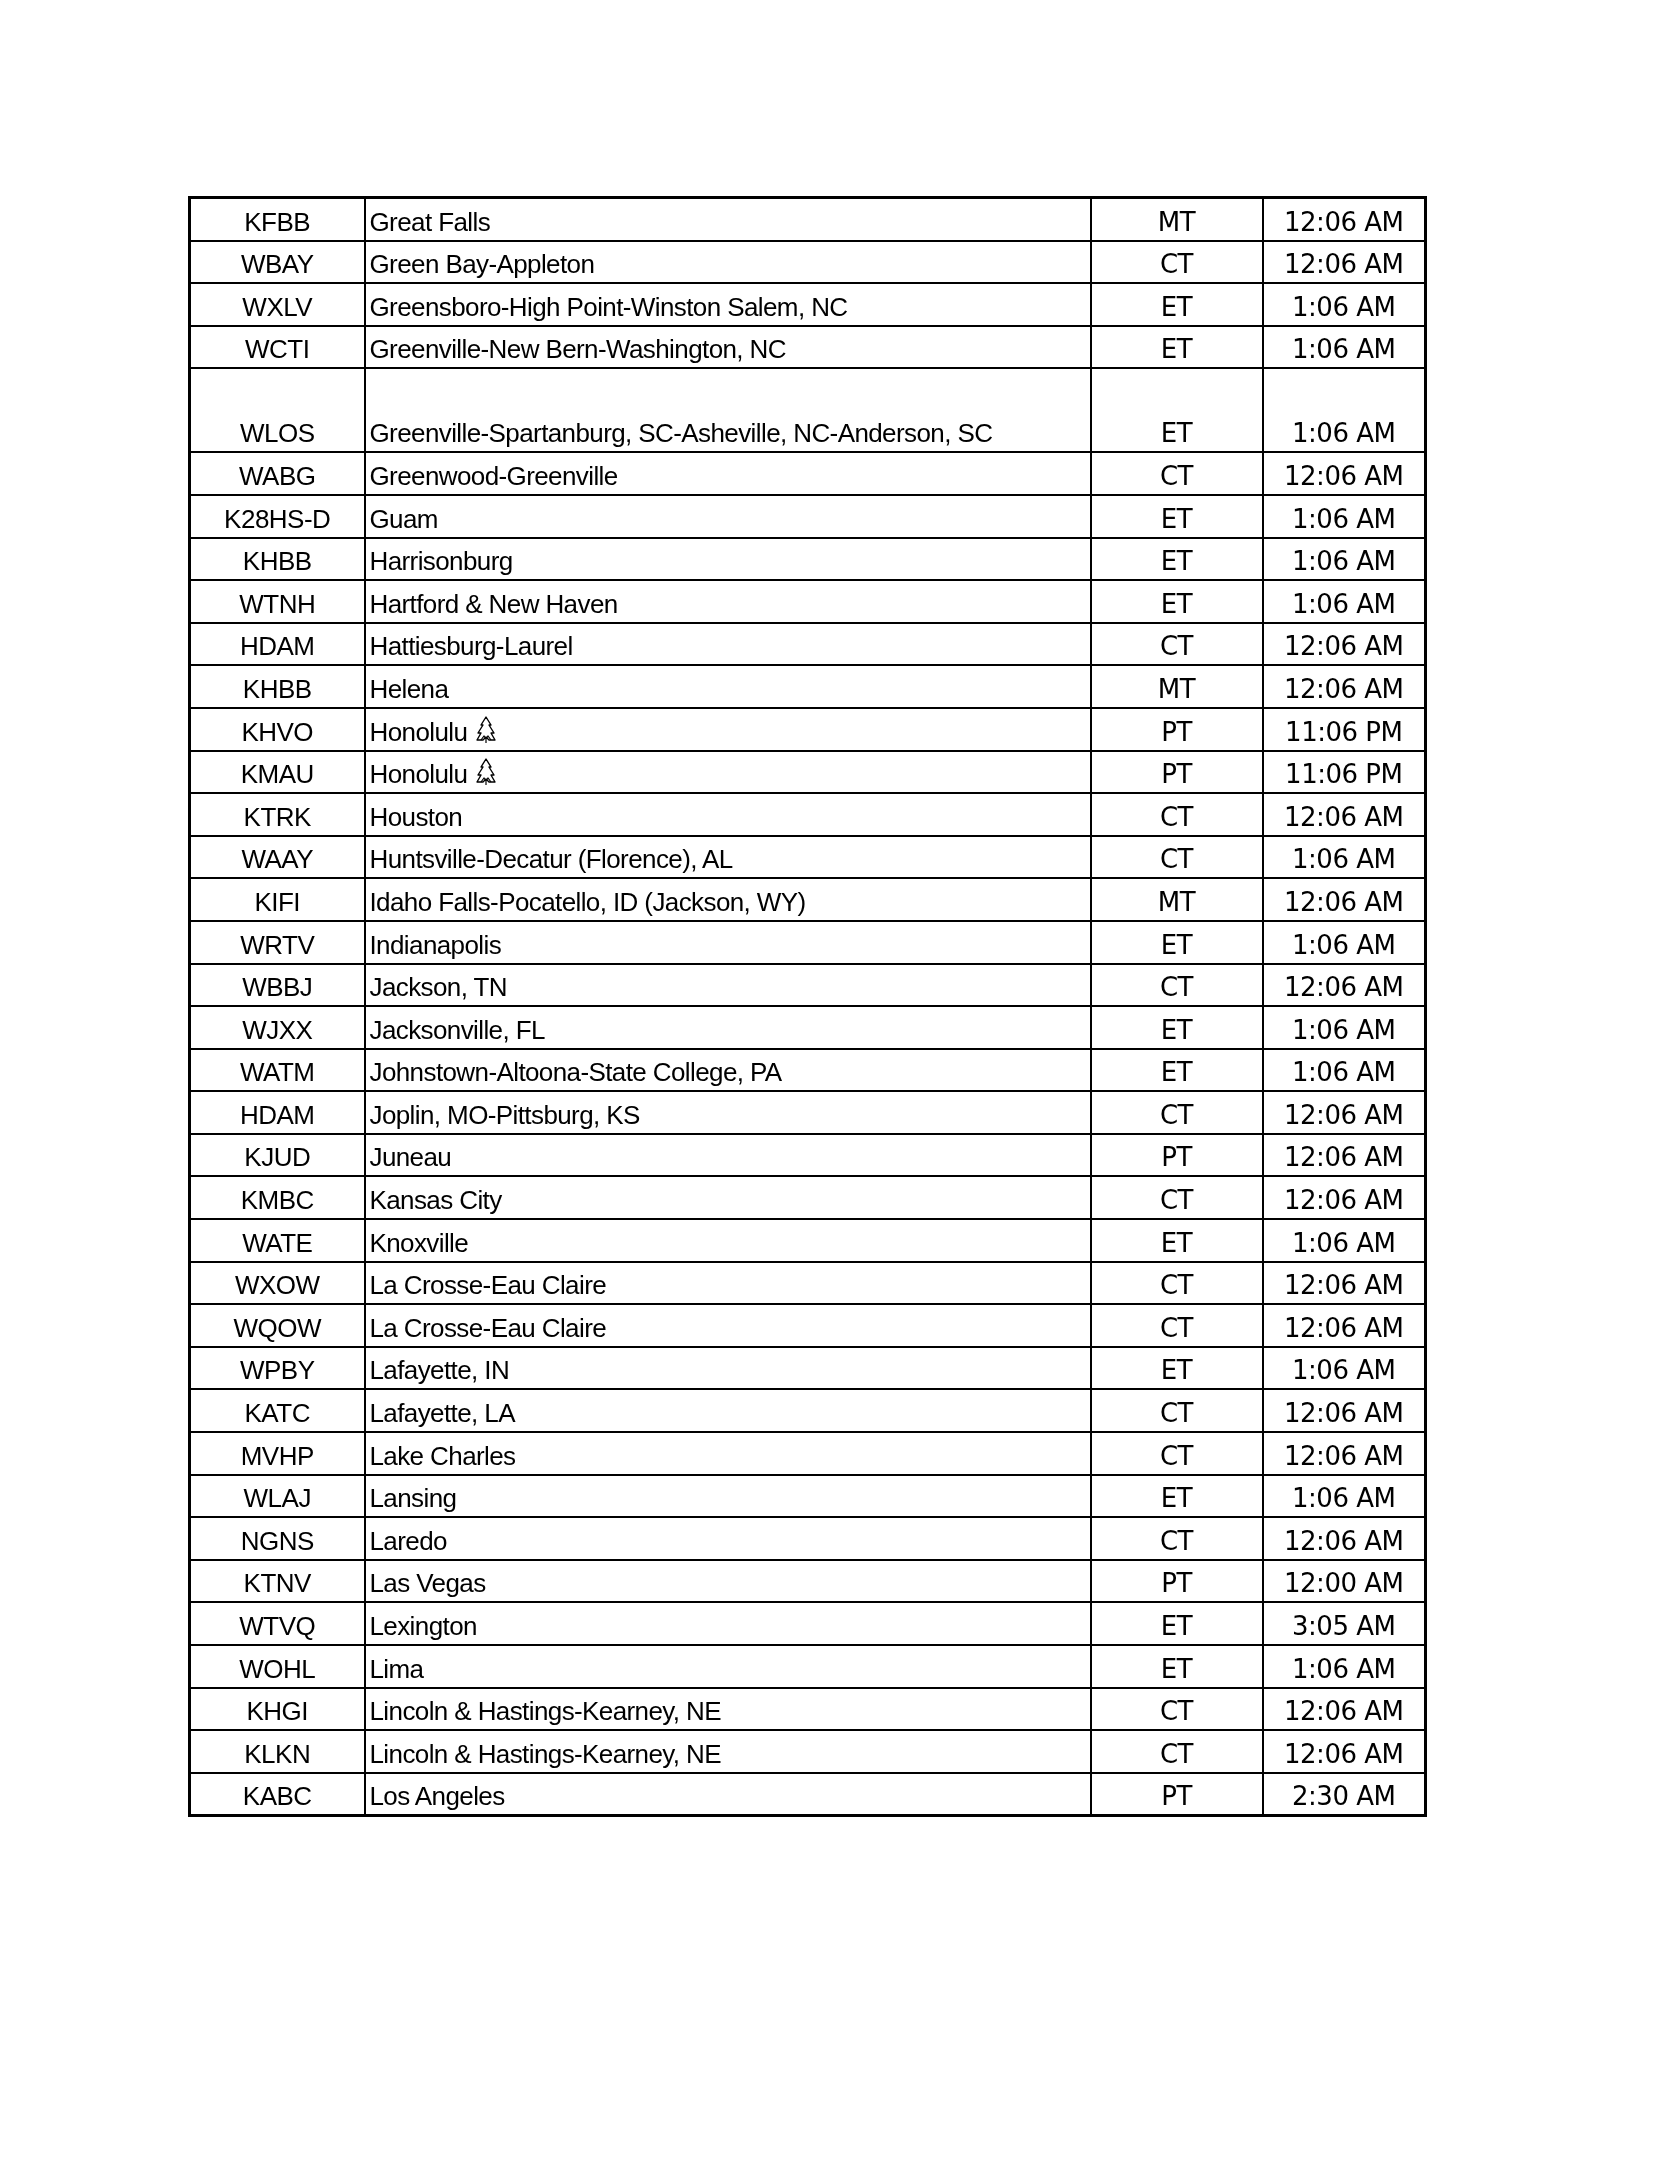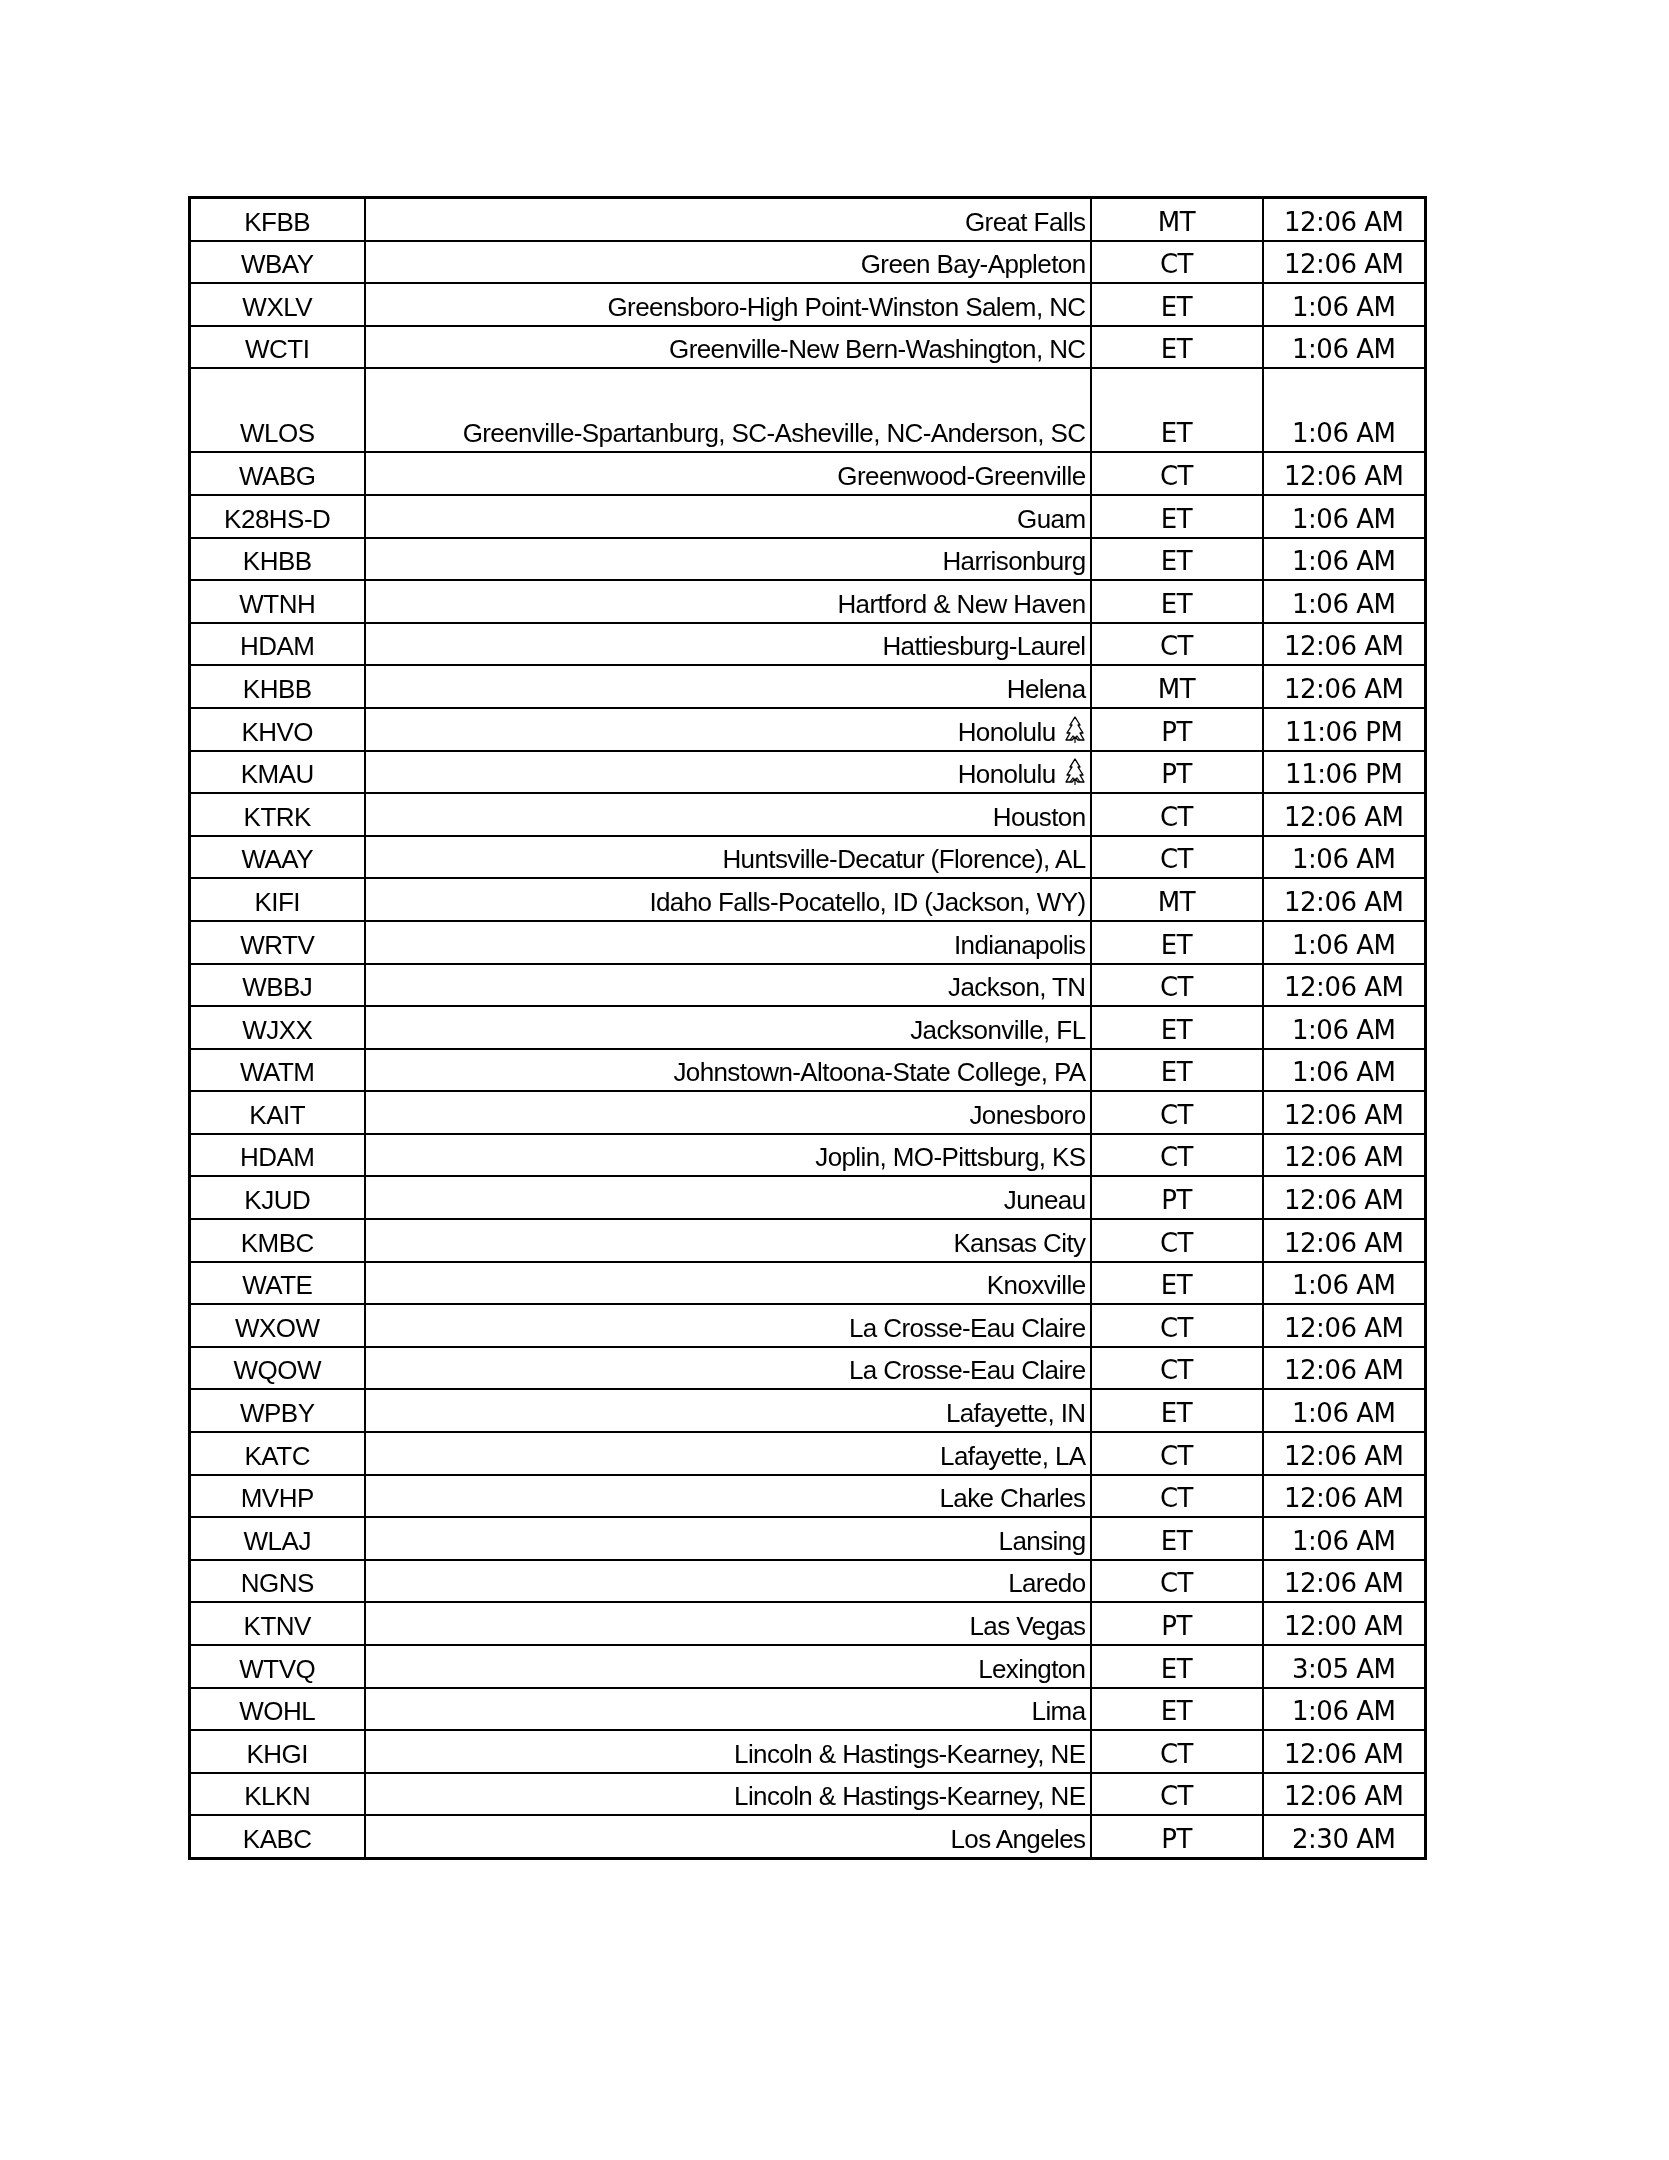--- a/index.html
+++ b/index.html
@@ -21,21 +21,21 @@
     padding: 0 4px;
     font-size: 26px;
     line-height: 30px;
     vertical-align: bottom;
     padding-bottom: 3px;
     white-space: nowrap;
     overflow: hidden;
   }
   table.sched tr.tall td { height: 79px; }
   td.call, td.tz, td.time { text-align: center; }
-  td.market { text-align: right; padding-left: 4px; }
+  td.market { text-align: left; padding-left: 4px; }
   td.call { font-stretch: condensed; letter-spacing: -0.5px; text-align: center; }
   td.market { letter-spacing: -0.6px; }
   td.tz, td.time { font-family: "DejaVu Sans", sans-serif; font-size: 24px; letter-spacing: -0.5px; }
   .tree-icon { display: inline-block; width: 22px; height: 28px; margin-left: 8px; vertical-align: -3px; }
 </style>
 </head>
 <body>
 
 <div class="page">
   <table class="sched">
@@ -166,26 +166,20 @@
     <td class="tz">ET</td>
     <td class="time">1:06 AM</td>
   </tr>
         <tr>
     <td class="call">WATM</td>
     <td class="market"><span>Johnstown-Altoona-State College, PA</span></td>
     <td class="tz">ET</td>
     <td class="time">1:06 AM</td>
   </tr>
         <tr>
-    <td class="call">KAIT</td>
-    <td class="market"><span>Jonesboro</span></td>
-    <td class="tz">CT</td>
-    <td class="time">12:06 AM</td>
-  </tr>
-        <tr>
     <td class="call">HDAM</td>
     <td class="market"><span>Joplin, MO-Pittsburg, KS</span></td>
     <td class="tz">CT</td>
     <td class="time">12:06 AM</td>
   </tr>
         <tr>
     <td class="call">KJUD</td>
     <td class="market"><span>Juneau</span></td>
     <td class="tz">PT</td>
     <td class="time">12:06 AM</td>

